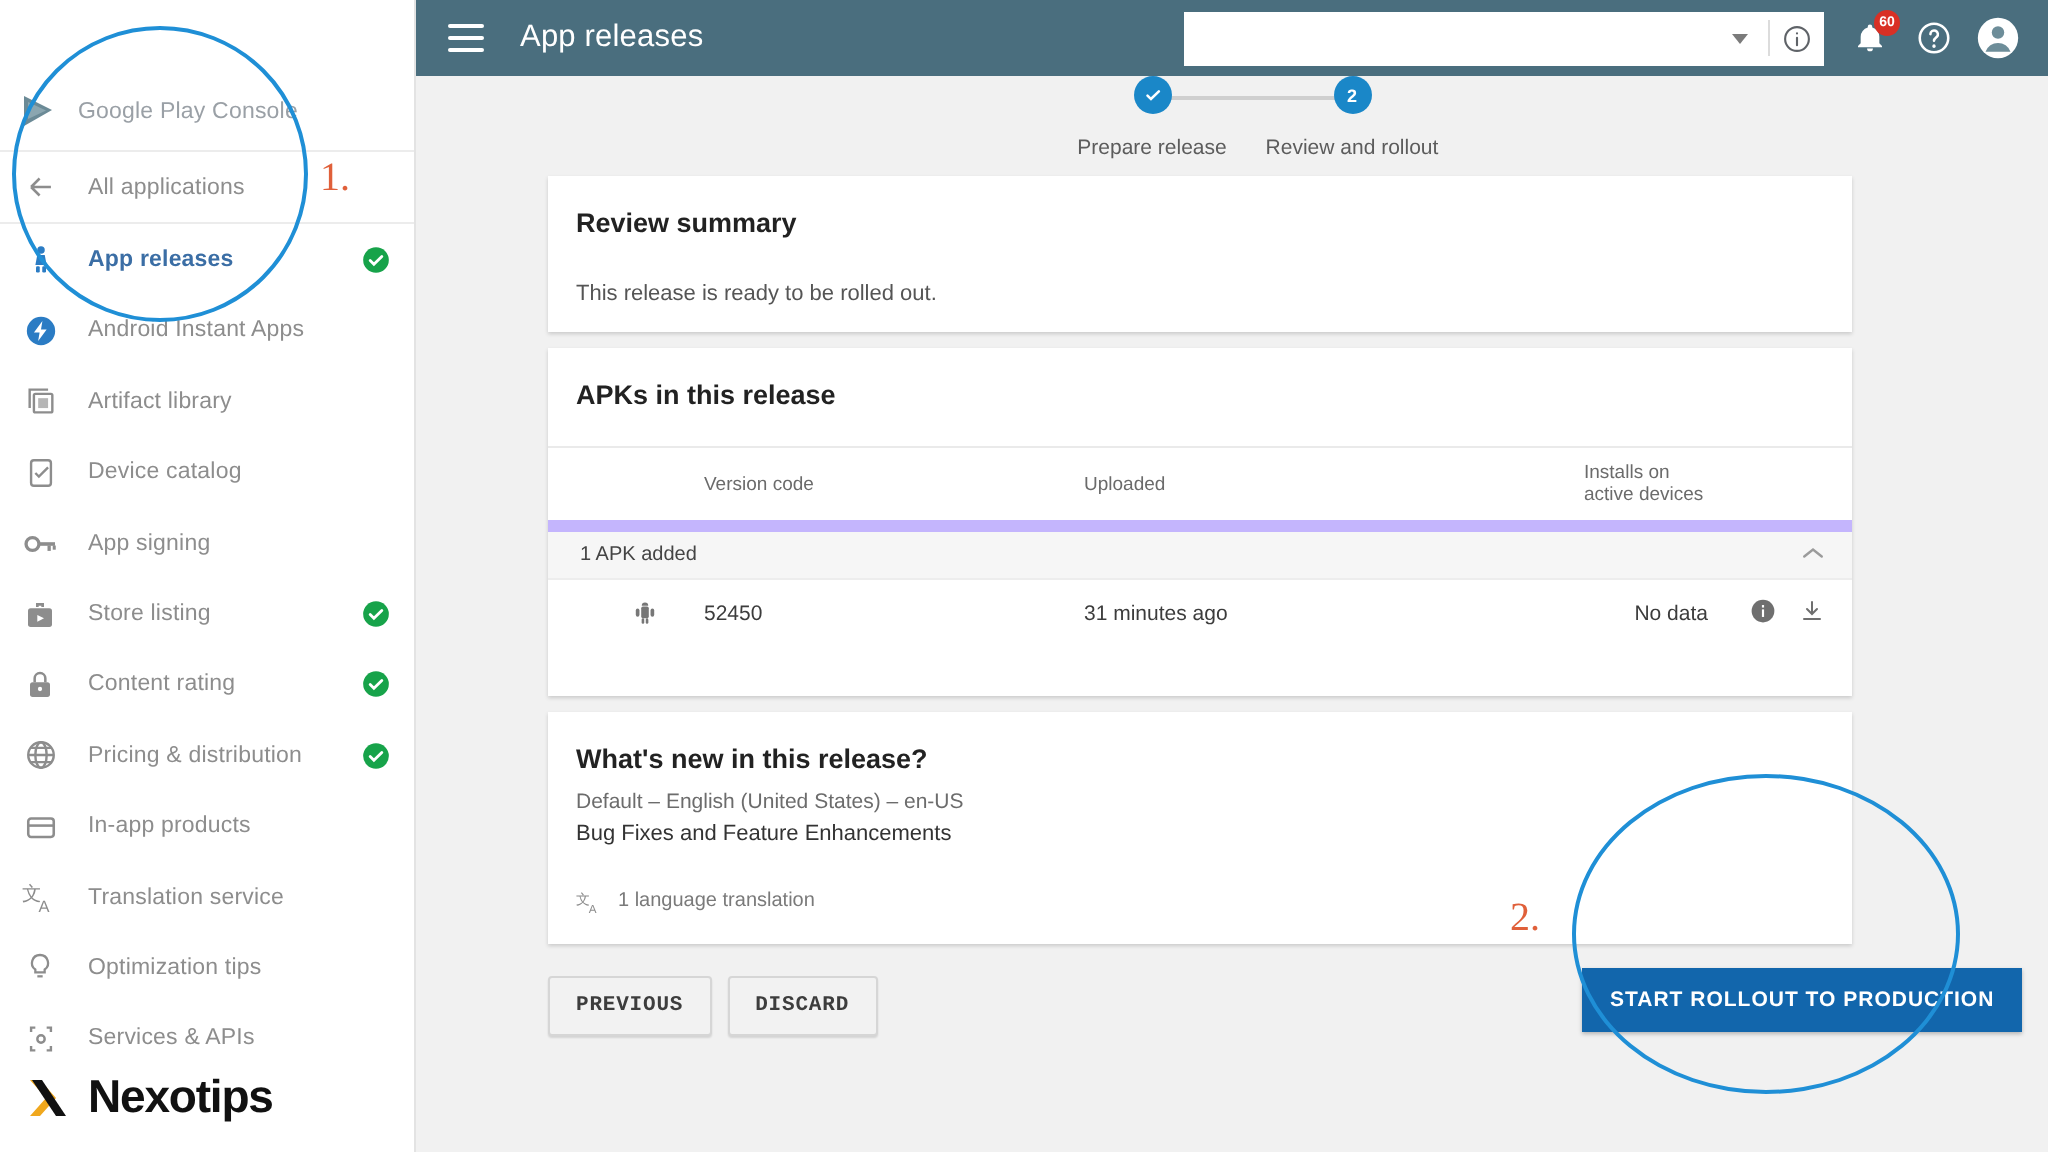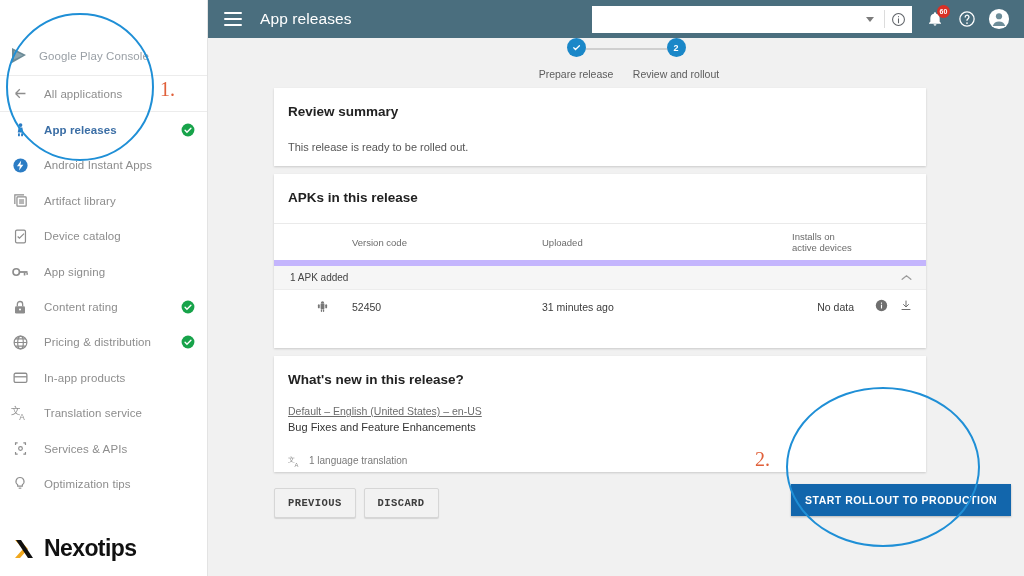--- a/index.html
+++ b/index.html
@@ -130,21 +130,21 @@
   .col-act { width: 64px; }
   .group-row td {
     background: #f6f6f6; font-size: 10px; color: #444; padding: 6px 0 6px 16px;
     border-bottom: 1px solid #ededed;
   }
   .group-row .chev { text-align: right; padding-right: 14px; }
   .apk-ico { display: block; margin-left: 42px; }
   .row-acts { display: flex; align-items: center; gap: 12px; justify-content: flex-end; padding-right: 14px; }
 
   #card-whatsnew { top: 318px; height: 116px; padding: 16px 14px 0 14px; }
-  .wn-line { font-size: 10.5px; color: #6c6c6c; margin-top: 18px; text-decoration: underline; }
+  .wn-line { font-size: 10.5px; color: #6c6c6c; margin-top: 8px; }
   .wn-body { font-size: 11px; color: #333; margin-top: 4px; }
   .wn-trans { display: flex; align-items: flex-start; gap: 7px; margin-top: 22px; }
   .wn-trans span { font-size: 10px; color: #7a7a7a; }
 
   .btn-row { position: absolute; left: 66px; top: 450px; display: flex; gap: 8px; }
   .btn-flat {
     background: #f2f2f2; border: 1px solid #d6d6d6; border-radius: 2px;
     font-size: 10.5px; font-weight: bold; color: #3d3d3d; letter-spacing: .4px;
     padding: 8px 13px; cursor: pointer; font-family: Liberation Mono, monospace;
     box-shadow: 0 1px 1px rgba(0,0,0,.12);
@@ -253,20 +253,36 @@
         <svg width="18" height="18" viewBox="0 0 24 24" fill="#8d8d8d">
           <circle cx="7" cy="12" r="4.3" fill="none" stroke="#8d8d8d" stroke-width="2.2"></circle>
           <rect x="11" y="10.8" width="11" height="2.4"></rect>
           <rect x="17" y="13" width="2.2" height="3.6"></rect>
           <rect x="20.5" y="13" width="2" height="2.8"></rect>
         </svg>
       </span>
       <span class="nav-label">App signing</span>
     </div>
 
+    <div class="nav-item">
+      <span class="nav-ico">
+        <svg width="16" height="17" viewBox="0 0 24 24" fill="#8d8d8d">
+          <path d="M9 3h6v3h-2V5h-2v1H9z"></path>
+          <rect x="3" y="7" width="18" height="14" rx="2"></rect>
+          <path d="M10 12l5 2.5-5 2.5z" fill="#fff"></path>
+        </svg>
+      </span>
+      <span class="nav-label">Store listing</span>
+      <span class="nav-check">
+        <svg width="14" height="14" viewBox="0 0 24 24">
+          <circle cx="12" cy="12" r="11" fill="#17a34a"></circle>
+          <path d="M7 12.5l3.2 3.2L17 9" stroke="#fff" stroke-width="2.4" fill="none" stroke-linecap="round"></path>
+        </svg>
+      </span>
+    </div>
 
     <div class="nav-item">
       <span class="nav-ico">
         <svg width="16" height="17" viewBox="0 0 24 24" fill="none" stroke="#8d8d8d" stroke-width="1.9">
           <path d="M8 10V7a4 4 0 018 0v3"></path>
           <rect x="4.5" y="10" width="15" height="11" rx="2" fill="#8d8d8d" stroke="none"></rect>
           <circle cx="12" cy="15" r="1.6" fill="#fff" stroke="none"></circle>
         </svg>
       </span>
       <span class="nav-label">Content rating</span>
@@ -310,36 +326,36 @@
         <svg width="18" height="18" viewBox="0 0 24 24" fill="#8d8d8d">
           <text x="0" y="13" font-size="13" font-family="Liberation Sans, sans-serif">文</text>
           <text x="11" y="21" font-size="11" font-family="Liberation Sans, sans-serif">A</text>
         </svg>
       </span>
       <span class="nav-label">Translation service</span>
     </div>
 
     <div class="nav-item">
       <span class="nav-ico">
+        <svg width="16" height="17" viewBox="0 0 24 24" fill="none" stroke="#8d8d8d" stroke-width="1.7">
+          <path d="M12 3a6 6 0 00-3.5 10.9V16h7v-2.1A6 6 0 0012 3z"></path>
+          <path d="M10 19h4"></path>
+        </svg>
+      </span>
+      <span class="nav-label">Optimization tips</span>
+    </div>
+
+    <div class="nav-item">
+      <span class="nav-ico">
         <svg width="17" height="17" viewBox="0 0 24 24" fill="none" stroke="#8d8d8d" stroke-width="1.7">
           <path d="M8 4H5v3M16 4h3v3M8 20H5v-3M16 20h3v-3"></path>
           <circle cx="12" cy="12" r="2.6"></circle>
         </svg>
       </span>
       <span class="nav-label">Services &amp; APIs</span>
-    </div>
-
-    <div class="nav-item">
-      <span class="nav-ico">
-        <svg width="16" height="17" viewBox="0 0 24 24" fill="none" stroke="#8d8d8d" stroke-width="1.7">
-          <path d="M12 3a6 6 0 00-3.5 10.9V16h7v-2.1A6 6 0 0012 3z"></path>
-          <path d="M10 19h4"></path>
-        </svg>
-      </span>
-      <span class="nav-label">Optimization tips</span>
     </div>
 
     <div class="logo-nexotips">
       <span class="nx-mark">
         <svg width="26" height="26" viewBox="0 0 26 26">
           <path d="M3 4 L11 13 L3 22 L8 22 L16 13 L8 4 Z" fill="#f0a81e"></path>
           <path d="M9 4 L21 22 L16 22 L4 4 Z" fill="#111111"></path>
         </svg>
       </span>
       <span class="nx-word">Nexotips</span>

